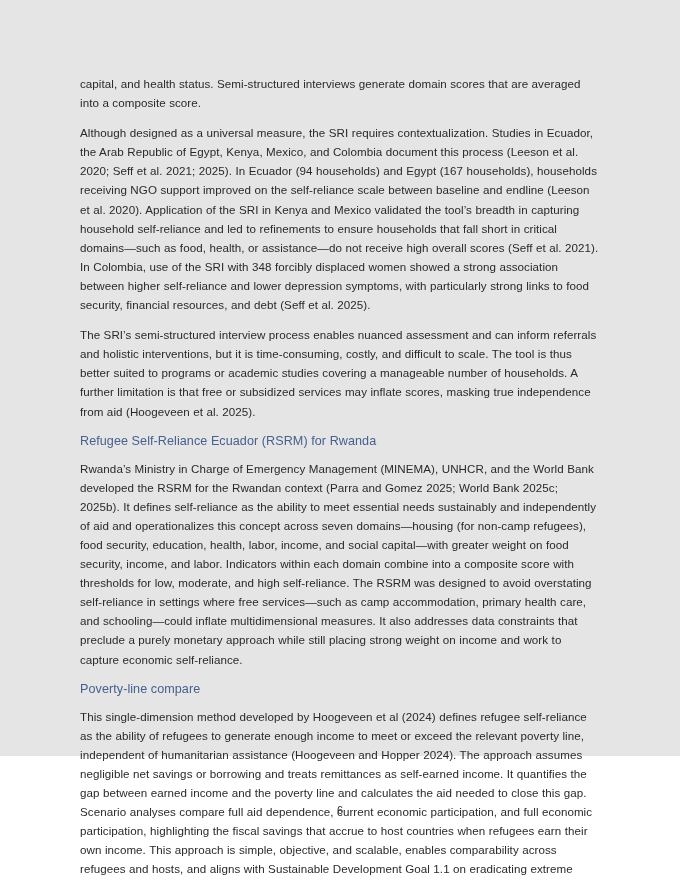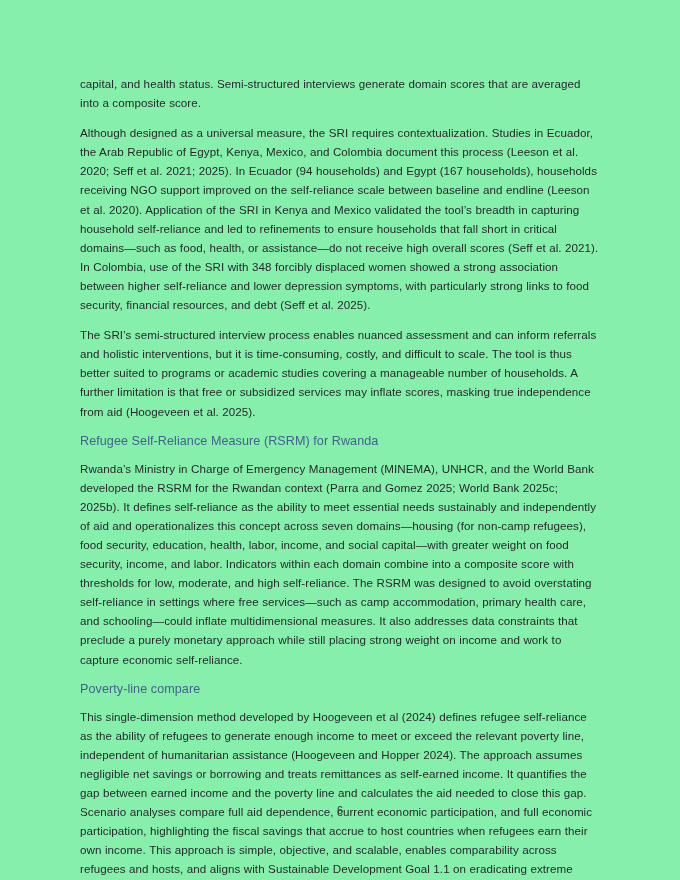--- a/index.html
+++ b/index.html
@@ -12,22 +12,22 @@
     height: 880px;
     background: #ffffff;
     font-family: "Liberation Sans", sans-serif;
     overflow: hidden;
   }
 
   .page {
     position: relative;
     box-sizing: border-box;
     width: 680px;
-    height: 880px;
-    background: #86efac;
+    height: 756px;
+    background: #e5e5e5;
     padding: 0;
   }
 
   .content {
     position: absolute;
     left: 80px;
     top: 74px;
     width: 521px;
   }
 
@@ -63,19 +63,19 @@
   }
 </style>
 </head>
 <body>
 
 <div class="page">
   <div class="content">
       <p class="body-par">capital, and health status. Semi-structured interviews generate domain scores that are averaged into a composite score.</p>
       <p class="body-par">Although designed as a universal measure, the SRI requires contextualization. Studies in Ecuador, the Arab Republic of Egypt, Kenya, Mexico, and Colombia document this process (Leeson et al. 2020; Seff et al. 2021; 2025). In Ecuador (94 households) and Egypt (167 households), households receiving NGO support improved on the self-reliance scale between baseline and endline (Leeson et al. 2020). Application of the SRI in Kenya and Mexico validated the tool’s breadth in capturing household self-reliance and led to refinements to ensure households that fall short in critical domains—such as food, health, or assistance—do not receive high overall scores (Seff et al. 2021). In Colombia, use of the SRI with 348 forcibly displaced women showed a strong association between higher self-reliance and lower depression symptoms, with particularly strong links to food security, financial resources, and debt (Seff et al. 2025).</p>
       <p class="body-par">The SRI’s semi-structured interview process enables nuanced assessment and can inform referrals and holistic interventions, but it is time-consuming, costly, and difficult to scale. The tool is thus better suited to programs or academic studies covering a manageable number of households. A further limitation is that free or subsidized services may inflate scores, masking true independence from aid (Hoogeveen et al. 2025).</p>
-      <h2 class="section-heading">Refugee Self-Reliance Measure (RSRM) for Rwanda</h2>
+      <h2 class="section-heading">Refugee Self-Reliance Ecuador (RSRM) for Rwanda</h2>
       <p class="body-par">Rwanda’s Ministry in Charge of Emergency Management (MINEMA), UNHCR, and the World Bank developed the RSRM for the Rwandan context (Parra and Gomez 2025; World Bank 2025c; 2025b). It defines self-reliance as the ability to meet essential needs sustainably and independently of aid and operationalizes this concept across seven domains—housing (for non-camp refugees), food security, education, health, labor, income, and social capital—with greater weight on food security, income, and labor. Indicators within each domain combine into a composite score with thresholds for low, moderate, and high self-reliance. The RSRM was designed to avoid overstating self-reliance in settings where free services—such as camp accommodation, primary health care, and schooling—could inflate multidimensional measures. It also addresses data constraints that preclude a purely monetary approach while still placing strong weight on income and work to capture economic self-reliance.</p>
       <h2 class="section-heading">Poverty-line compare</h2>
       <p class="body-par">This single-dimension method developed by Hoogeveen et al (2024) defines refugee self-reliance as the ability of refugees to generate enough income to meet or exceed the relevant poverty line, independent of humanitarian assistance (Hoogeveen and Hopper 2024). The approach assumes negligible net savings or borrowing and treats remittances as self-earned income. It quantifies the gap between earned income and the poverty line and calculates the aid needed to close this gap. Scenario analyses compare full aid dependence, current economic participation, and full economic participation, highlighting the fiscal savings that accrue to host countries when refugees earn their own income. This approach is simple, objective, and scalable, enables comparability across refugees and hosts, and aligns with Sustainable Development Goal 1.1 on eradicating extreme poverty. Its main drawbacks are the omission of non-monetary dimensions and dependence on household survey data that include refugees and host populations.</p>
     </div>
   <div class="page-number">6</div>
 </div>
 
 </body></html>

